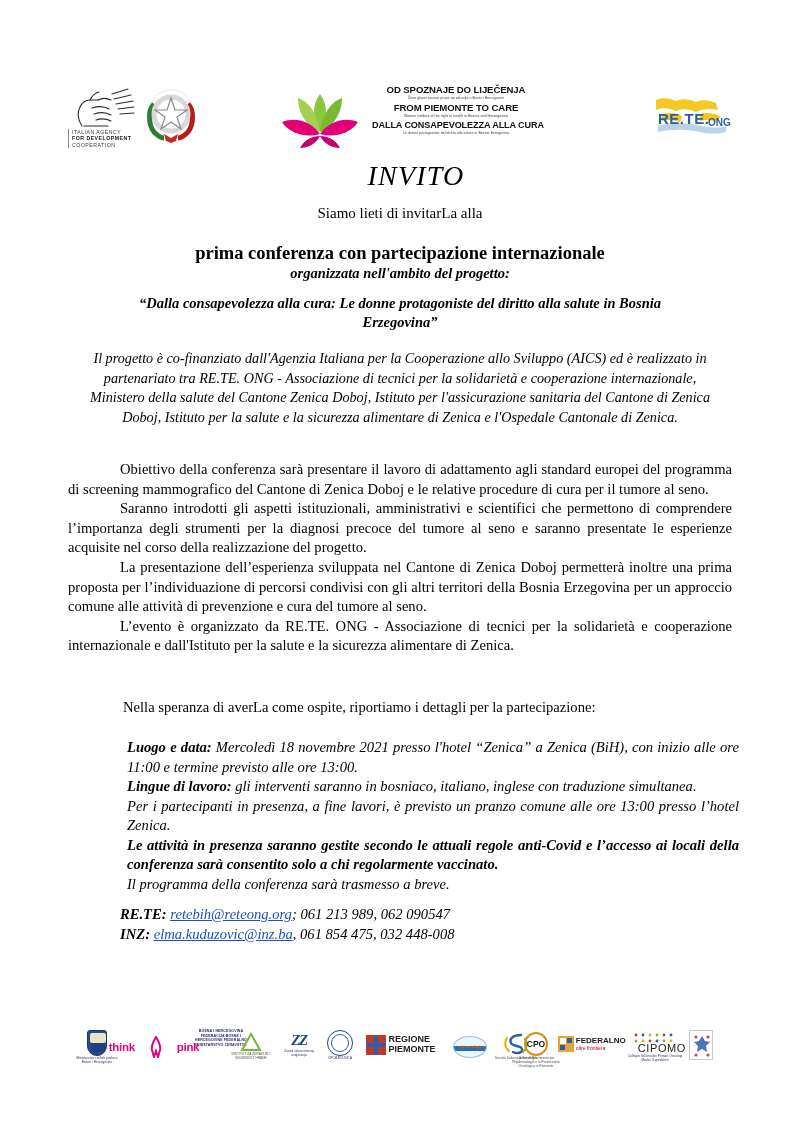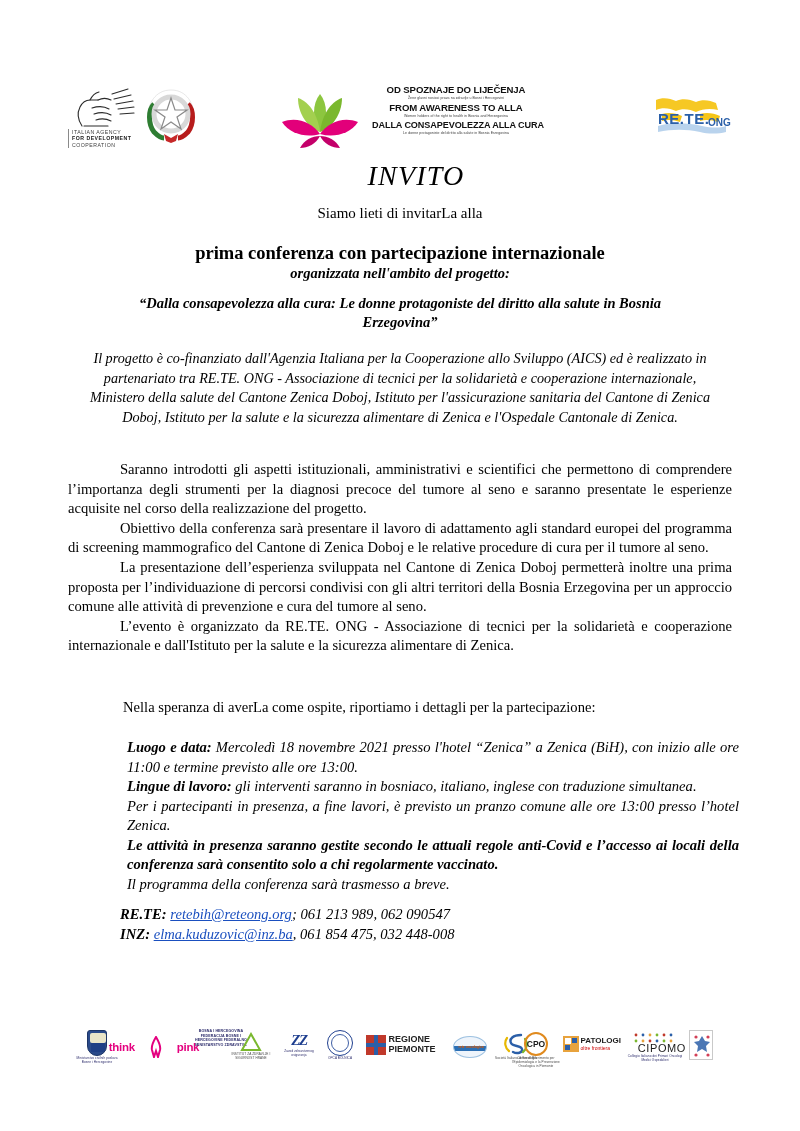--- a/index.html
+++ b/index.html
@@ -284,21 +284,21 @@
             <path d="M48 48 C34 52 18 48 10 36 C24 30 40 36 48 48 Z" fill="#e2007a"></path>
             <path d="M48 48 C62 52 78 48 86 36 C72 30 56 36 48 48 Z" fill="#e2007a"></path>
             <path d="M48 50 C44 58 36 62 28 62 C32 54 40 50 48 50 Z" fill="#c4006a"></path>
             <path d="M48 50 C52 58 60 62 68 62 C64 54 56 50 48 50 Z" fill="#c4006a"></path>
           </g>
         </svg>
       </div>
       <div class="center-text">
         <div class="ct-main">OD SPOZNAJE DO LIJEČENJA</div>
         <div class="ct-sub">Žene glavni nosioci prava na zdravlje u Bosni i Hercegovini</div>
-        <div class="ct-main">FROM AWARENESS TO ALLA</div>
+        <div class="ct-main">FROM PIEMONTE TO CARE</div>
         <div class="ct-sub">Women holders of the right to health in Bosnia and Herzegovina</div>
         <div class="ct-main smaller">DALLA CONSAPEVOLEZZA ALLA CURA</div>
         <div class="ct-sub">Le donne protagoniste del diritto alla salute in Bosnia Erzegovina</div>
       </div>
     </div>
 
     <div class="logo-block logo-rete">
       <svg width="86" height="48" viewBox="0 0 86 48">
         <g fill="#f5c518">
           <path d="M8 8 C14 5 22 6 28 9 C34 6 42 7 48 10 C54 7 62 8 68 11 L70 18
@@ -324,22 +324,22 @@
 
     <div class="conf-title">prima conferenza con partecipazione internazionale</div>
 
     <div class="conf-sub">organizzata nell'ambito del progetto:</div>
 
     <div class="project-title">“Dalla consapevolezza alla cura: Le donne protagoniste del diritto alla salute in Bosnia Erzegovina”</div>
 
     <div class="funding">Il progetto è co-finanziato dall'Agenzia Italiana per la Cooperazione allo Sviluppo (AICS) ed è realizzato in partenariato tra RE.TE. ONG - Associazione di tecnici per la solidarietà e cooperazione internazionale, Ministero della salute del Cantone Zenica Doboj, Istituto per l'assicurazione sanitaria del Cantone di Zenica Doboj, Istituto per la salute e la sicurezza alimentare di Zenica e l'Ospedale Cantonale di Zenica.</div>
 
     <div class="body-text">
+      <p>Obiettivo della conferenza sarà presentare il lavoro di adattamento agli standard europei del programma di screening mammografico del Cantone di Zenica Doboj e le relative procedure di cura per il tumore al seno.</p>
       <p>Saranno introdotti gli aspetti istituzionali, amministrativi e scientifici che permettono di comprendere l’importanza degli strumenti per la diagnosi precoce del tumore al seno e saranno presentate le esperienze acquisite nel corso della realizzazione del progetto.</p>
-      <p>Obiettivo della conferenza sarà presentare il lavoro di adattamento agli standard europei del programma di screening mammografico del Cantone di Zenica Doboj e le relative procedure di cura per il tumore al seno.</p>
       <p>La presentazione dell’esperienza sviluppata nel Cantone di Zenica Doboj permetterà inoltre una prima proposta per l’individuazione di percorsi condivisi con gli altri territori della Bosnia Erzegovina per un approccio comune alle attività di prevenzione e cura del tumore al seno.</p>
       <p>L’evento è organizzato da RE.TE. ONG - Associazione di tecnici per la solidarietà e cooperazione internazionale e dall'Istituto per la salute e la sicurezza alimentare di Zenica.</p>
     </div>
 
     <div class="hope">Nella speranza di averLa come ospite, riportiamo i dettagli per la partecipazione:</div>
 
     <div class="details">
       <p>
         <b>Luogo e data:</b><span> Mercoledì 18 novembre 2021 presso l'hotel “Zenica” a Zenica (BiH), con inizio alle ore 11:00 e termine previsto alle ore 13:00.</span>
       </p>
@@ -454,21 +454,21 @@
       <div class="pat-wrap">
         <span class="pat-sq">
           <svg width="16" height="16" viewBox="0 0 16 16">
             <rect x="0" y="0" width="16" height="16" fill="#e8a33d"></rect>
             <rect x="2" y="2" width="6" height="6" fill="#ffffff"></rect>
             <rect x="9" y="2" width="5" height="5" fill="#2b5fa8"></rect>
             <rect x="2" y="9" width="5" height="5" fill="#2b5fa8"></rect>
           </svg>
         </span>
         <span class="pat-text">
-          <span class="t1" style="display:block">PATOLOGI</span>
+          <span class="t1" style="display:block">FEDERALNO</span>
           <span class="t2" style="display:block">oltre frontiera</span>
         </span>
       </div>
     </div>
 
     <div class="flogo" style="left:624px; top:0px; width:62px;">
       <div class="cipomo-dots">
         <svg width="46" height="12" viewBox="0 0 46 12">
           <g>
             <circle cx="4" cy="3" r="1.4" fill="#c0392b"></circle>

